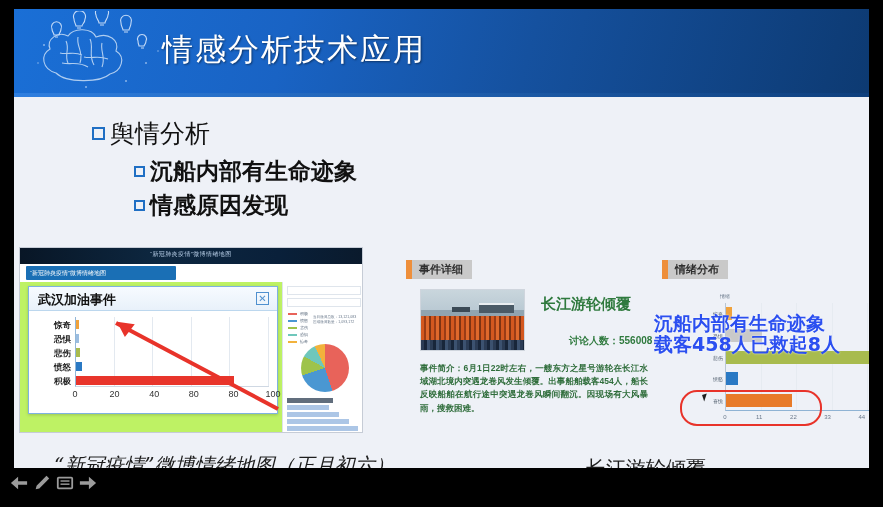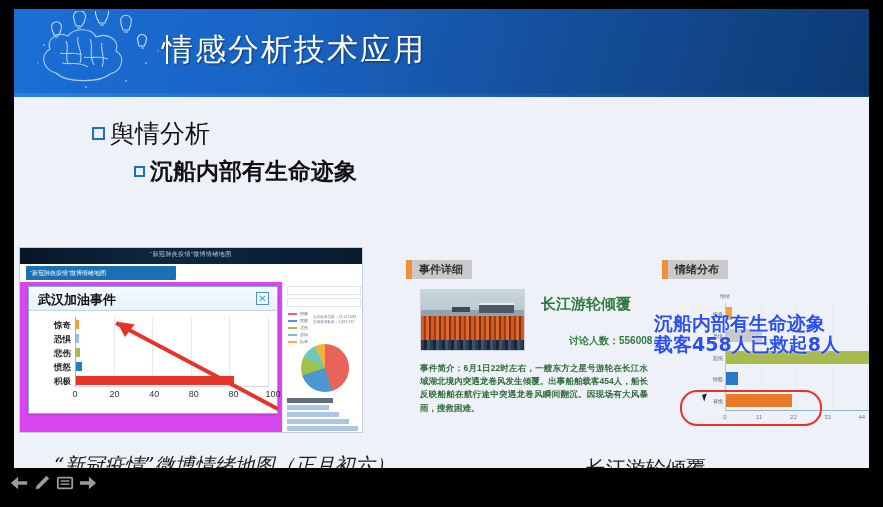--- a/index.html
+++ b/index.html
@@ -57,21 +57,21 @@
     background:linear-gradient(90deg,#081626,#0d2740 40%,#09203a 75%,#0a1a2c);
   }
   .sl-topbar-txt {
     position:absolute; left:130px; top:2px; font-size:6px; color:#b9cfe8; letter-spacing:.4px;
   }
   .sl-tab {
     position:absolute; left:6px; top:18px; width:150px; height:14px;
     background:#1a6fb5; border-radius:1px;
   }
   .sl-tab-txt { position:absolute; left:4px; top:3px; font-size:6px; color:#fff; }
-  .sl-body { position:absolute; left:0; top:34px; width:344px; height:152px; background:#d946ef; }
+  .sl-body { position:absolute; left:0; top:34px; width:344px; height:152px; background:#bef264; }
 
   .popup {
     position:absolute; left:8px; top:4px; width:250px; height:128px;
     background:#fff; border:1.5px solid #7fb2e0; box-shadow:0 1px 3px rgba(0,0,0,.18);
   }
   .popup-head {
     position:absolute; left:0; top:0; width:100%; height:24px;
     background:linear-gradient(#f7fbff,#e8f1fa); border-bottom:1px solid #bcd7ee;
   }
   .popup-title { position:absolute; left:9px; top:4px; font-size:13px; font-weight:bold; color:#111; }
@@ -232,20 +232,24 @@
 
     <div class="bullets">
       <div class="b-row lvl1">
         <span class="b-sq"></span>
         <span class="b-txt">舆情分析</span>
       </div>
       <div class="b-row lvl2">
         <span class="b-sq"></span>
         <span class="b-txt">沉船内部有生命迹象</span>
       </div>
+      <div class="b-row lvl2">
+        <span class="b-sq"></span>
+        <span class="b-txt">情感原因发现</span>
+      </div>
     </div>
 
     <div class="shot-left">
       <div class="sl-topbar">
         <div class="sl-topbar-txt">“新冠肺炎疫情”微博情绪地图</div>
       </div>
       <div class="sl-tab">
         <div class="sl-tab-txt">“新冠肺炎疫情”微博情绪地图</div>
       </div>
 

